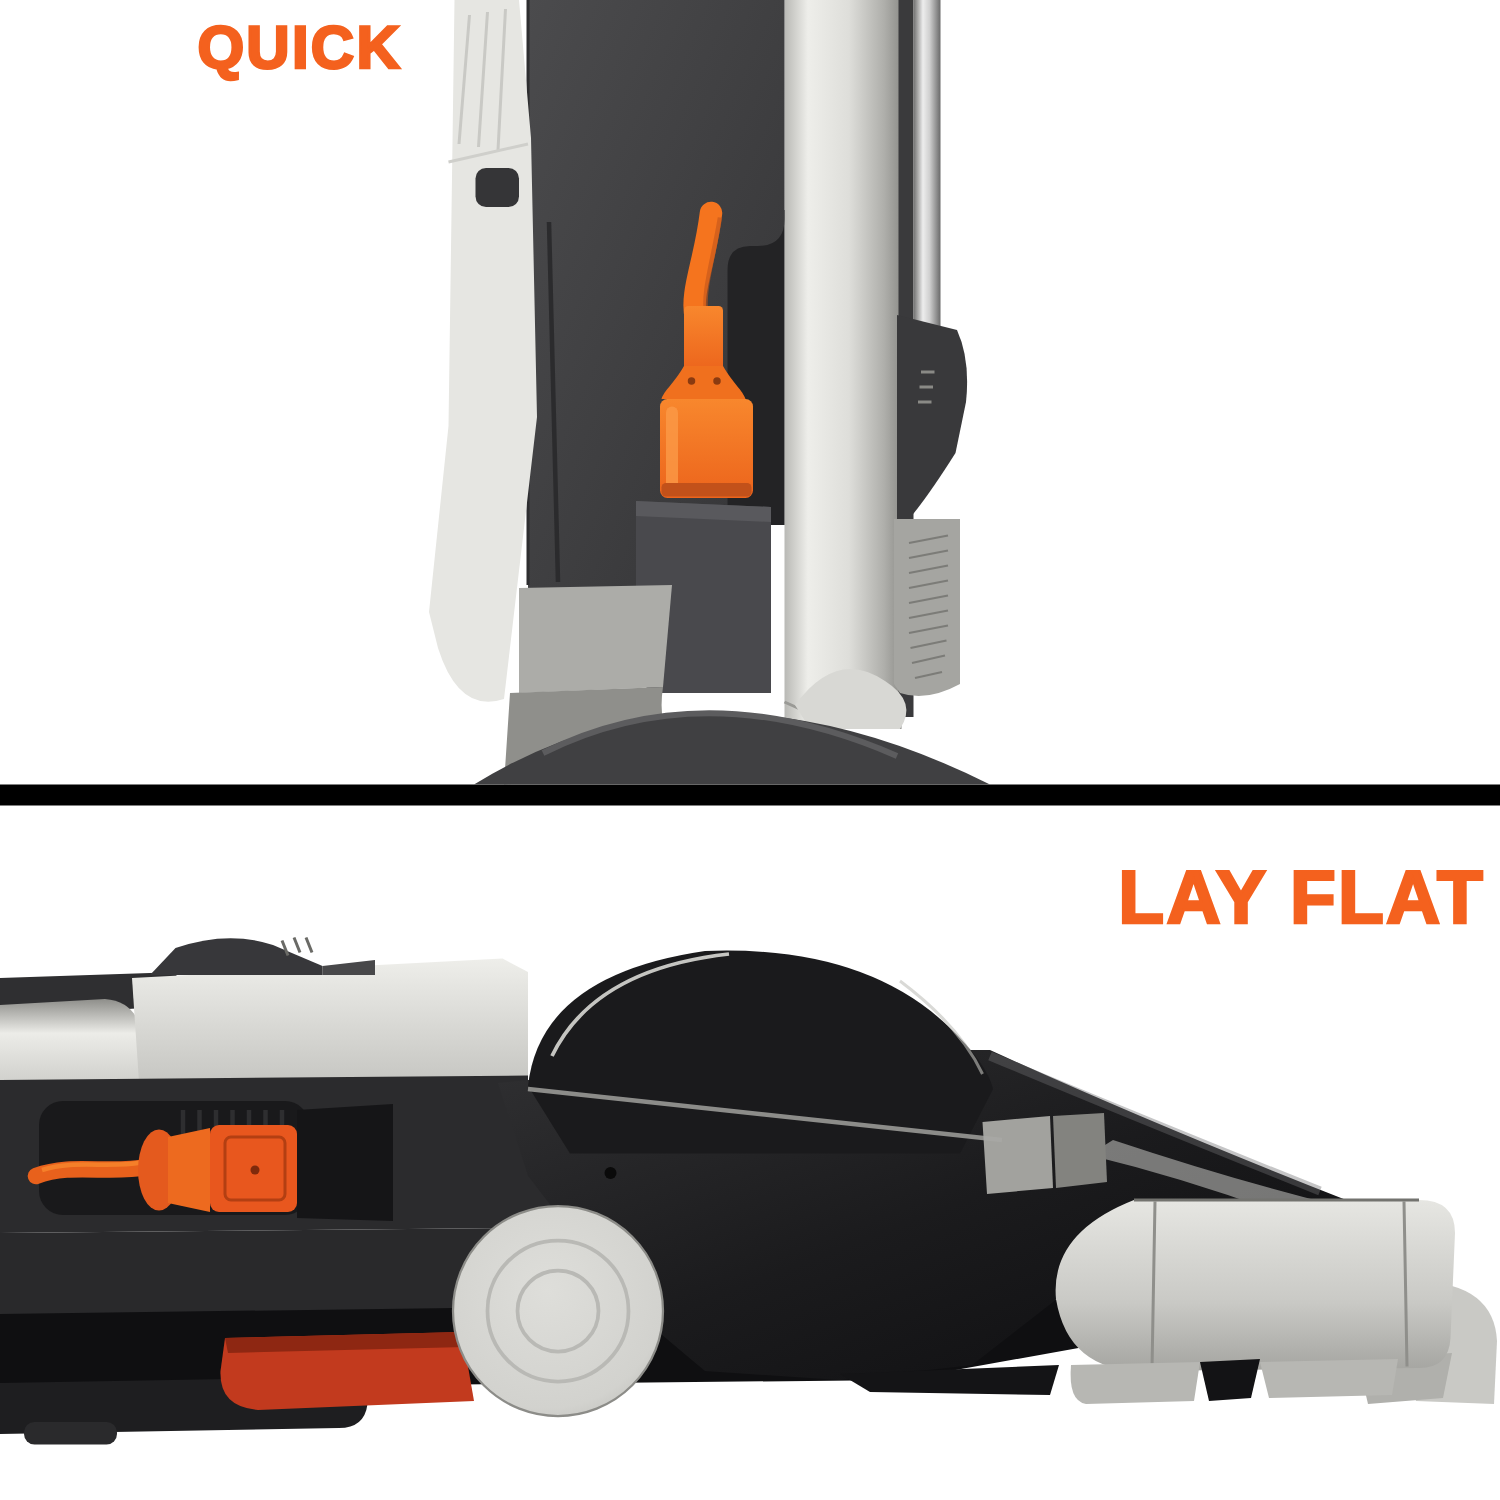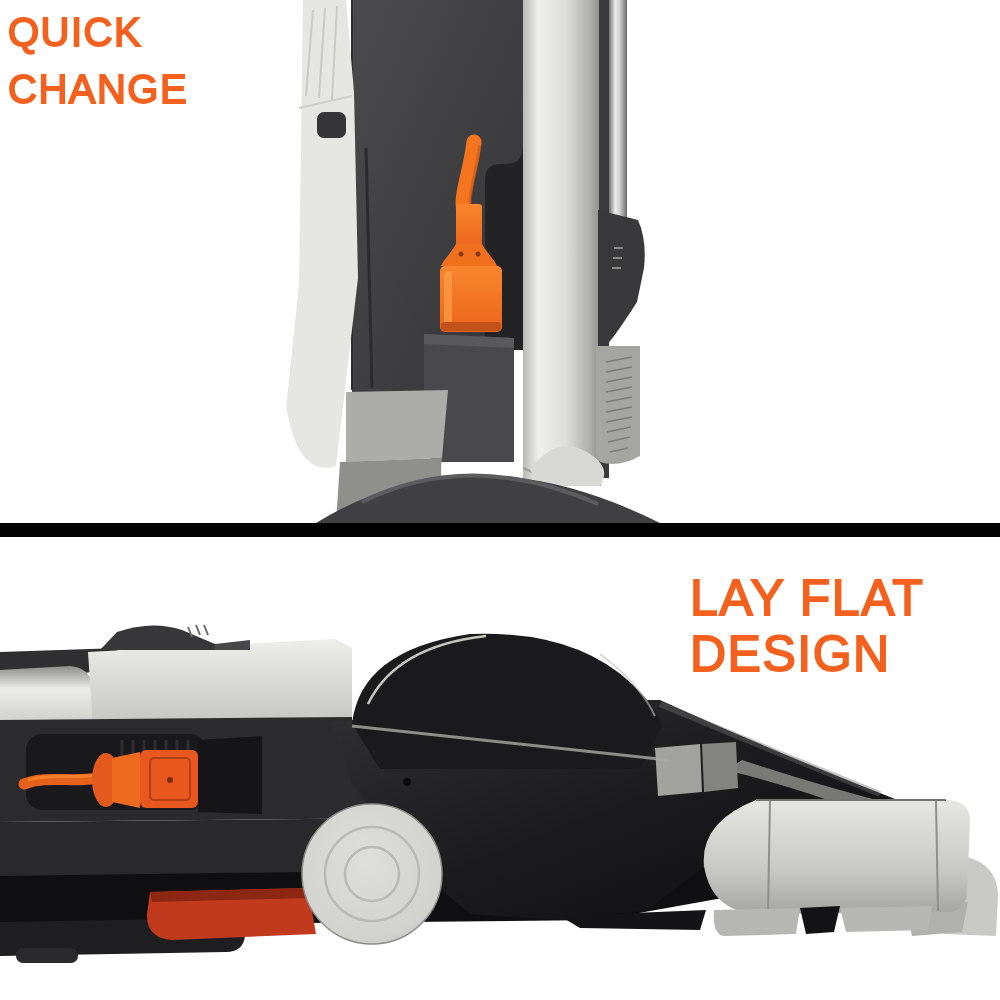--- a/index.html
+++ b/index.html
@@ -7,36 +7,35 @@
     position:relative; width:1000px; height:1000px;
     background:var(--background,#fff); overflow:hidden;
     font-family:"Liberation Sans", sans-serif;
   }
   .panel { position:absolute; left:0; width:1000px; }
   .panel-top { top:0; height:523px; }
   .divider-bar { position:absolute; left:0; top:523px; width:1000px; height:14px; background:var(--divider,#000); }
   .panel-bottom { top:554px; height:463px; }
   .caption {
     position:absolute; color:var(--accent-orange,#F4611E);
-    font-weight:400; text-align:left; text-transform:uppercase;
+    font-weight:700; text-align:right; text-transform:uppercase;
     -webkit-text-stroke:1.8px currentColor; letter-spacing:1.5px; z-index:5;
   }
   .caption-top { left:8px; top:4px; width:260px; font-size:40px; line-height:57px; }
   .caption-bottom { left:690px; top:16px; width:300px; font-size:50px; line-height:56px; }
   svg { position:absolute; left:0; top:0; display:block; }
 </style>
 </head>
 <body>
 
 <div class="canvas">
 
   <div class="panel panel-top">
     <div class="caption caption-top">
       <div>QUICK</div>
-      <div>CHANGE</div>
     </div>
 
     <svg width="1000" height="523" viewBox="0 0 1000 523">
       <defs>
         <linearGradient id="tubeGrad" x1="0" y1="0" x2="1" y2="0">
           <stop offset="0" stop-color="#B9B9B5"></stop>
             <stop offset="0.2" stop-color="#EEEEEA"></stop>
           <stop offset="0.55" stop-color="#DEDEDA"></stop>
             <stop offset="0.85" stop-color="#AFAFAB"></stop>
           <stop offset="1" stop-color="#8E8E8A"></stop>
@@ -126,21 +125,20 @@
         <path d="M362,502 Q470,448 598,504" stroke="#5C5C5E" stroke-width="4" fill="none"></path>
       </g>
     </svg>
   </div>
 
   <div class="divider-bar"></div>
 
   <div class="panel panel-bottom">
     <div class="caption caption-bottom">
       <div>LAY FLAT</div>
-      <div>DESIGN</div>
     </div>
 
     <svg width="1000" height="463" viewBox="0 0 1000 463">
       <defs>
         <linearGradient id="tubeGrad2" x1="0" y1="0" x2="0" y2="1">
           <stop offset="0" stop-color="#8E8E8A"></stop>
             <stop offset="0.3" stop-color="#ECECE8"></stop>
           <stop offset="0.7" stop-color="#D2D2CE"></stop>
             <stop offset="1" stop-color="#90908C"></stop>
         </linearGradient>

